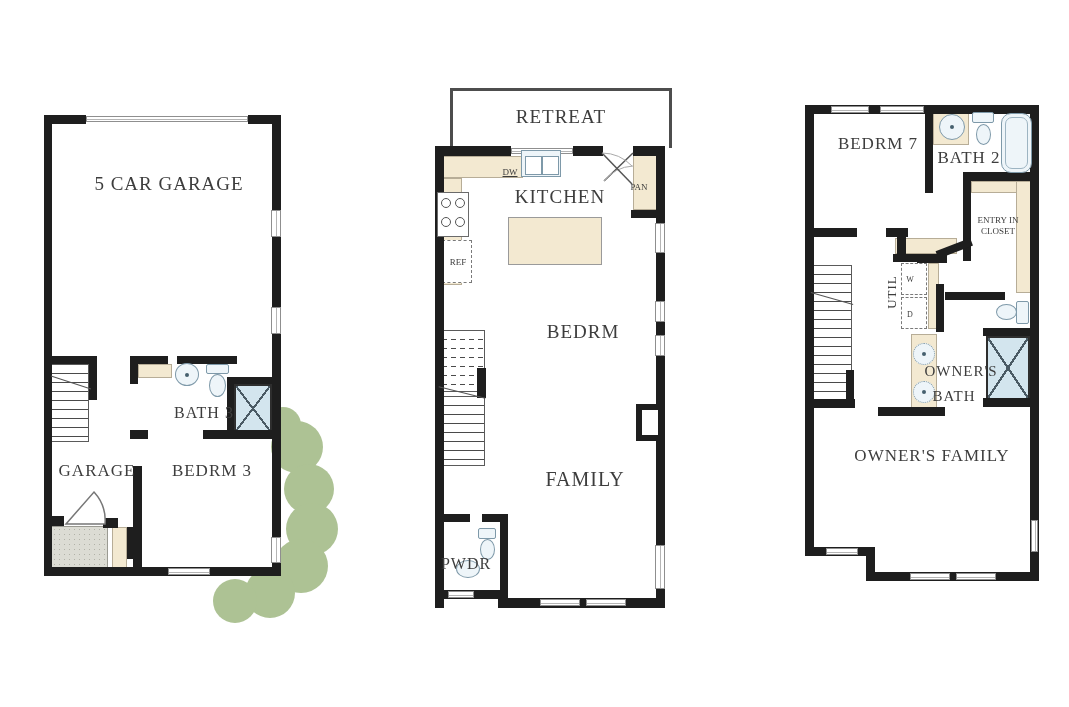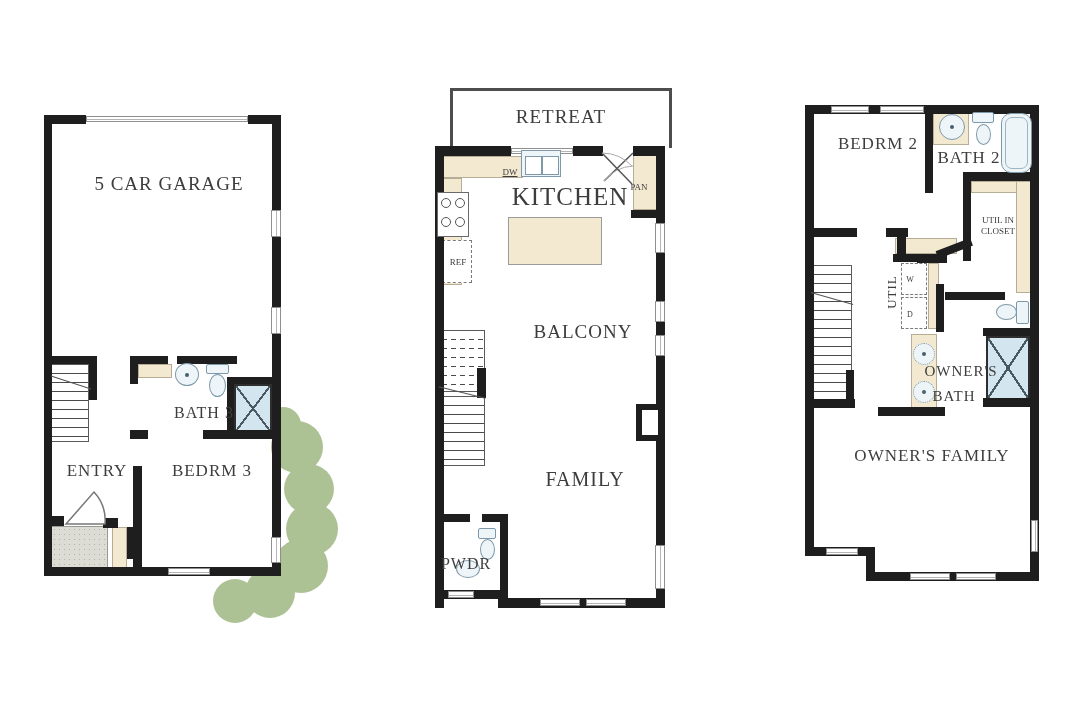--- a/index.html
+++ b/index.html
@@ -91,21 +91,21 @@
     <div class="wall" style="left:103px;top:518px;width:15px;height:10px;"></div>
     <svg class="doorsvg" style="left:60px;top:488px;" width="48" height="40" viewBox="0 0 48 40">
       <path d="M6 36 L34 4 A42 42 0 0 1 45 36 Z" fill="#ffffff" stroke="#777" stroke-width="1.5"></path>
     </svg>
     <div class="porch" style="left:46px;top:526px;width:62px;height:47px;"></div>
     <div class="cream" style="left:112px;top:527px;width:15px;height:44px;"></div>
     <div class="wall" style="left:127px;top:527px;width:8px;height:32px;"></div>
 
     <div class="label" style="left:169px;top:184px;font-size:19px;">5 CAR GARAGE</div>
     <div class="label" style="left:204px;top:413px;font-size:16px;">BATH 3</div>
-    <div class="label" style="left:97px;top:471px;font-size:17px;">ENTRY</div>
+    <div class="label" style="left:97px;top:471px;font-size:17px;">GARAGE</div>
     <div class="label" style="left:212px;top:471px;font-size:17px;">BEDRM 3</div>
   </div>
 
   <div>
 
     <div class="thinwall" style="left:450px;top:88px;width:3px;height:60px;"></div>
     <div class="thinwall" style="left:450px;top:88px;width:222px;height:3px;"></div>
     <div class="thinwall" style="left:669px;top:88px;width:3px;height:60px;"></div>
     <div class="label" style="left:561px;top:117px;font-size:19px;">RETREAT</div>
 
@@ -159,24 +159,24 @@
     <div class="wall" style="left:435px;top:514px;width:35px;height:8px;"></div>
     <div class="wall" style="left:482px;top:514px;width:26px;height:8px;"></div>
     <div class="wall" style="left:500px;top:514px;width:8px;height:84px;"></div>
     <div class="wall" style="left:435px;top:590px;width:73px;height:9px;"></div>
     <div class="win h" style="left:448px;top:591px;width:26px;height:7px;"></div>
     <div class="fx" style="left:478px;top:528px;width:18px;height:11px;border-radius:2px;"></div>
     <div class="fx" style="left:480px;top:539px;width:15px;height:21px;border-radius:50%;"></div>
     <div class="fx" style="left:456px;top:560px;width:24px;height:18px;border-radius:50%;"></div>
 
     <div class="label" style="left:510px;top:172px;font-size:9px;letter-spacing:0;text-decoration:underline;">DW</div>
-    <div class="label" style="left:560px;top:197px;font-size:25px;margin-left:10px;">KITCHEN</div>
+    <div class="label" style="left:560px;top:197px;font-size:19px;">KITCHEN</div>
     <div class="label" style="left:639px;top:187px;font-size:9px;letter-spacing:0;">PAN</div>
     <div class="label" style="left:458px;top:262px;font-size:9px;letter-spacing:0;">REF</div>
-    <div class="label" style="left:583px;top:332px;font-size:19px;">BALCONY</div>
+    <div class="label" style="left:583px;top:332px;font-size:19px;">BEDRM</div>
     <div class="label" style="left:585px;top:479px;font-size:20px;">FAMILY</div>
     <div class="label" style="left:466px;top:564px;font-size:16px;">PWDR</div>
   </div>
 
   <div>
 
     <div class="wall" style="left:805px;top:105px;width:234px;height:9px;"></div>
     <div class="win h" style="left:831px;top:106px;width:38px;height:7px;"></div>
     <div class="win h" style="left:880px;top:106px;width:44px;height:7px;"></div>
     <div class="wall" style="left:805px;top:105px;width:9px;height:451px;"></div>
@@ -223,23 +223,23 @@
     <div class="cream" style="left:911px;top:334px;width:26px;height:76px;"></div>
     <div class="fx round dotc" style="left:913px;top:343px;width:22px;height:22px;border-style:dotted;"></div>
     <div class="fx round dotc" style="left:913px;top:381px;width:22px;height:22px;border-style:dotted;"></div>
     <div class="fx" style="left:996px;top:304px;width:21px;height:16px;border-radius:50%;"></div>
     <div class="fx" style="left:1016px;top:301px;width:13px;height:23px;border-radius:2px;"></div>
     <div class="wall" style="left:983px;top:328px;width:47px;height:8px;"></div>
     <div class="shower" style="left:986px;top:336px;width:44px;height:64px;"></div>
     <div class="wall" style="left:983px;top:398px;width:47px;height:9px;"></div>
     <div class="wall" style="left:878px;top:407px;width:67px;height:9px;"></div>
 
-    <div class="label" style="left:878px;top:144px;font-size:17px;">BEDRM 2</div>
+    <div class="label" style="left:878px;top:144px;font-size:17px;">BEDRM 7</div>
     <div class="label" style="left:969px;top:158px;font-size:17px;">BATH 2</div>
-    <div class="label" style="left:998px;top:220px;font-size:9px;letter-spacing:0;">UTIL IN</div>
+    <div class="label" style="left:998px;top:220px;font-size:9px;letter-spacing:0;">ENTRY IN</div>
     <div class="label" style="left:998px;top:231px;font-size:9px;letter-spacing:0;">CLOSET</div>
     <div class="label" style="left:892px;top:292px;font-size:13px;transform:translate(-50%,-50%) rotate(-90deg);">UTIL</div>
     <div class="label" style="left:910px;top:279px;font-size:8px;letter-spacing:0;">W</div>
     <div class="label" style="left:910px;top:314px;font-size:8px;letter-spacing:0;">D</div>
     <div class="label" style="left:961px;top:371px;font-size:15px;">OWNER'S</div>
     <div class="label" style="left:954px;top:396px;font-size:15px;">BATH</div>
     <div class="label" style="left:932px;top:456px;font-size:17px;">OWNER'S FAMILY</div>
   </div>
 
 </div>

